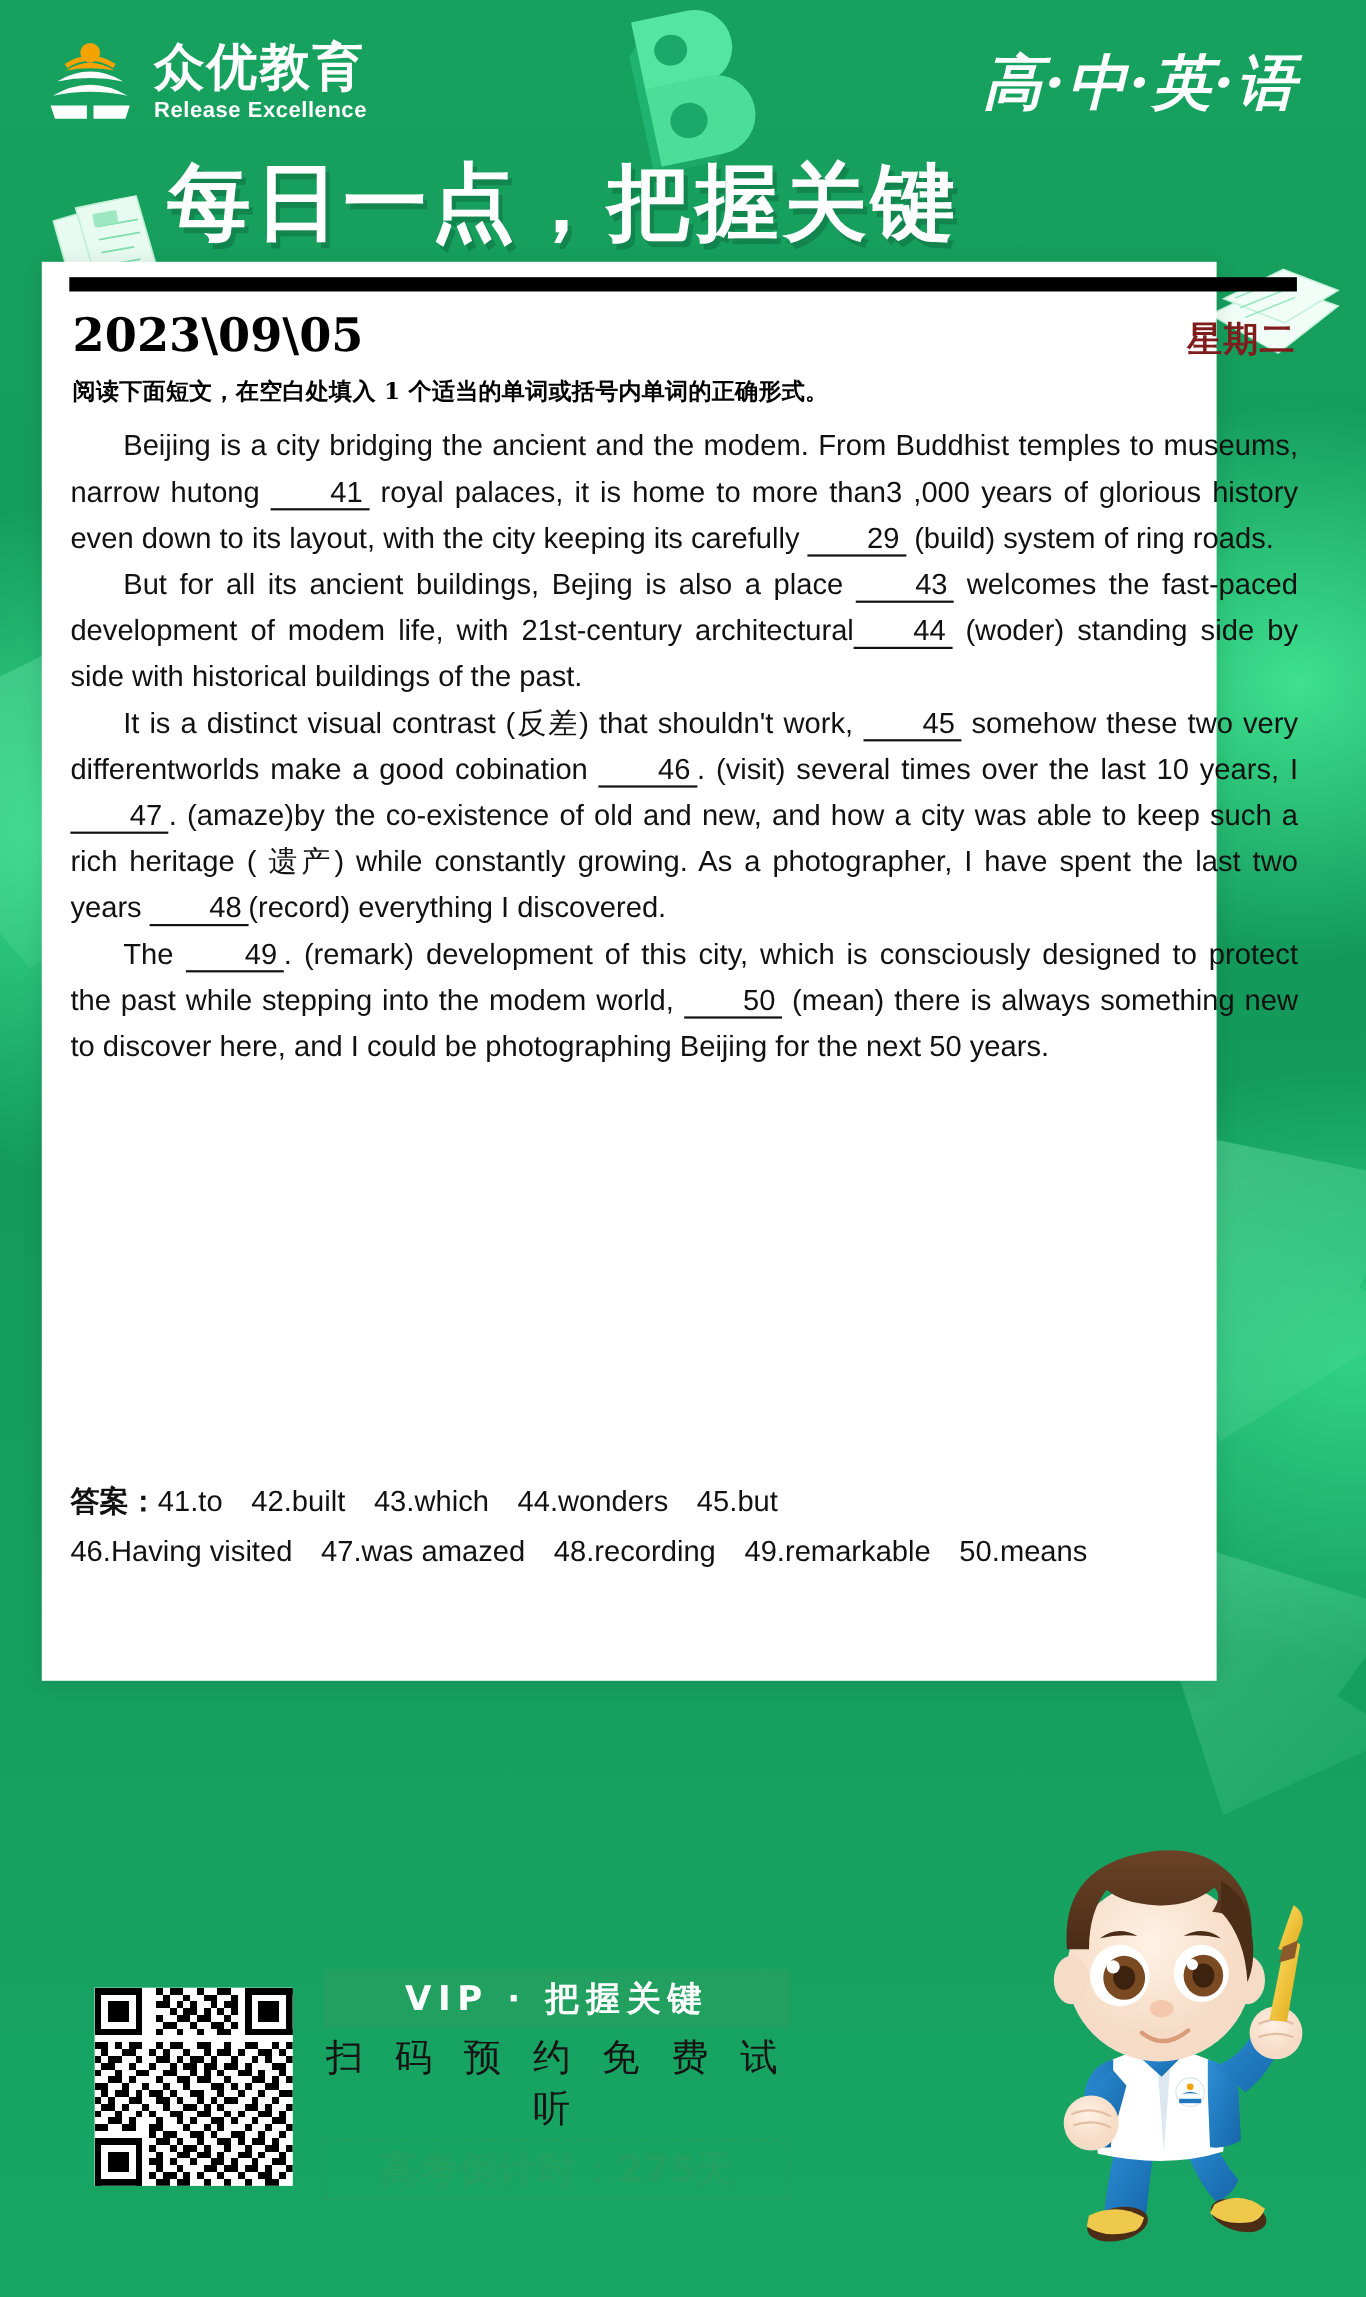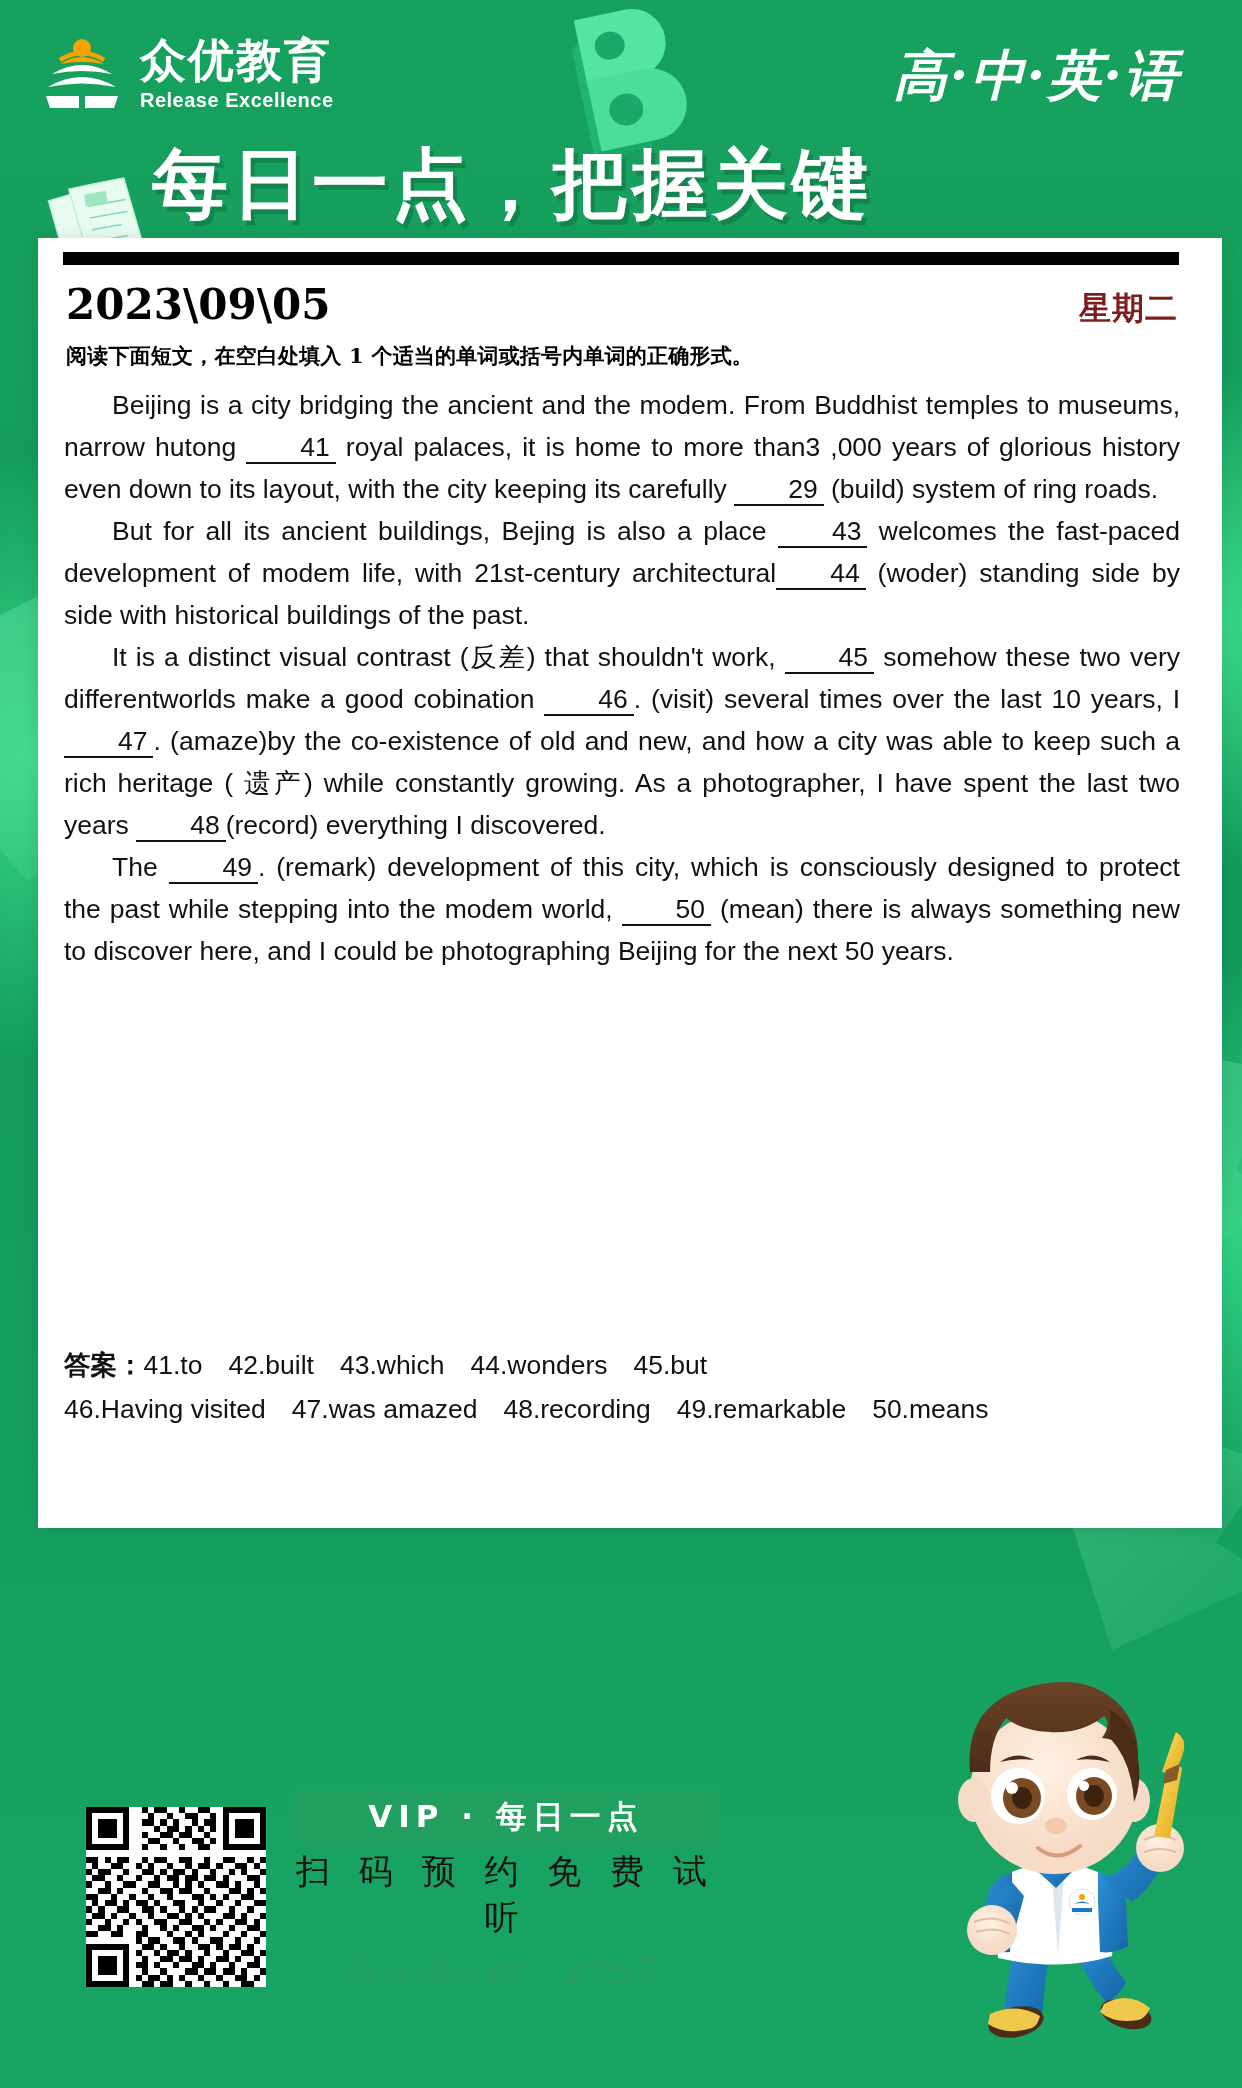--- a/index.html
+++ b/index.html
@@ -140,21 +140,21 @@
     letter-spacing: 4px;
     text-shadow: 4px 5px 0 rgba(0,0,0,.16);
     white-space: nowrap;
   }
 
   
   .card {
     position: absolute;
     left: 38px;
     top: 238px;
-    width: 1184px;
+    width: 1068px;
     height: 1290px;
     background: #ffffff;
     box-shadow: 0 2px 18px rgba(0,0,0,.10);
   }
 
   .card-rule {
     position: absolute;
     left: 25px;
     top: 14px;
     width: 1116px;
@@ -616,21 +616,21 @@
       <rect x="9" y="28" width="2" height="1"></rect>
         <rect x="12" y="28" width="2" height="1"></rect>
         <rect x="16" y="28" width="1" height="1"></rect>
         <rect x="19" y="28" width="1" height="1"></rect>
         <rect x="22" y="28" width="1" height="1"></rect>
         <rect x="25" y="28" width="2" height="1"></rect>
     </g>
   </svg>
 
   <div class="promo">
-    <div class="vip-bar">VIP · 每日一点</div>
+    <div class="vip-bar">VIP · 把握关键</div>
     <div class="scan-line">扫 码 预 约 免 费 试 听</div>
     <div class="countdown">
       <span>高考倒计时：</span><span class="days">275天</span>
     </div>
   </div>
 
   <svg class="mascot" viewBox="0 0 300 400">
     <defs>
       <radialGradient id="skin" cx="45%" cy="35%">
         <stop offset="0%" stop-color="#FFF1E4"></stop>

